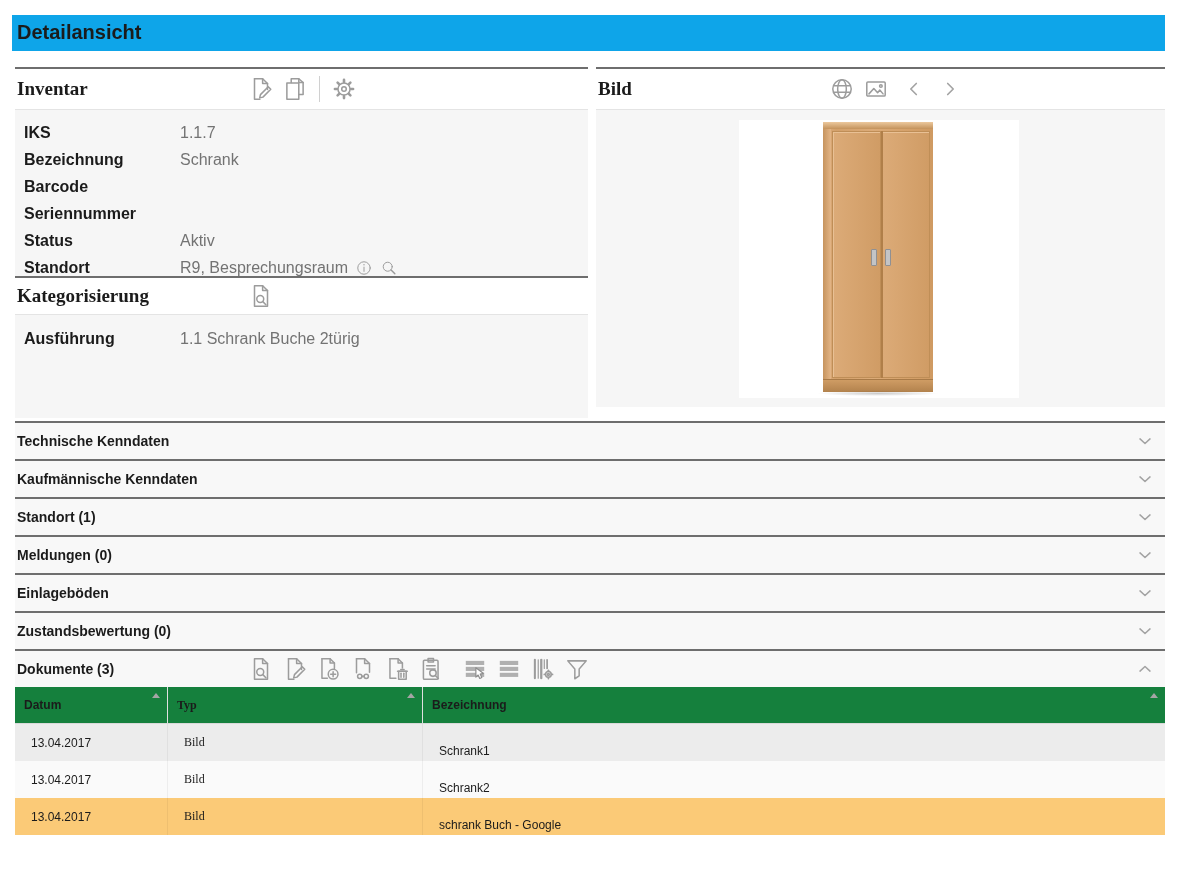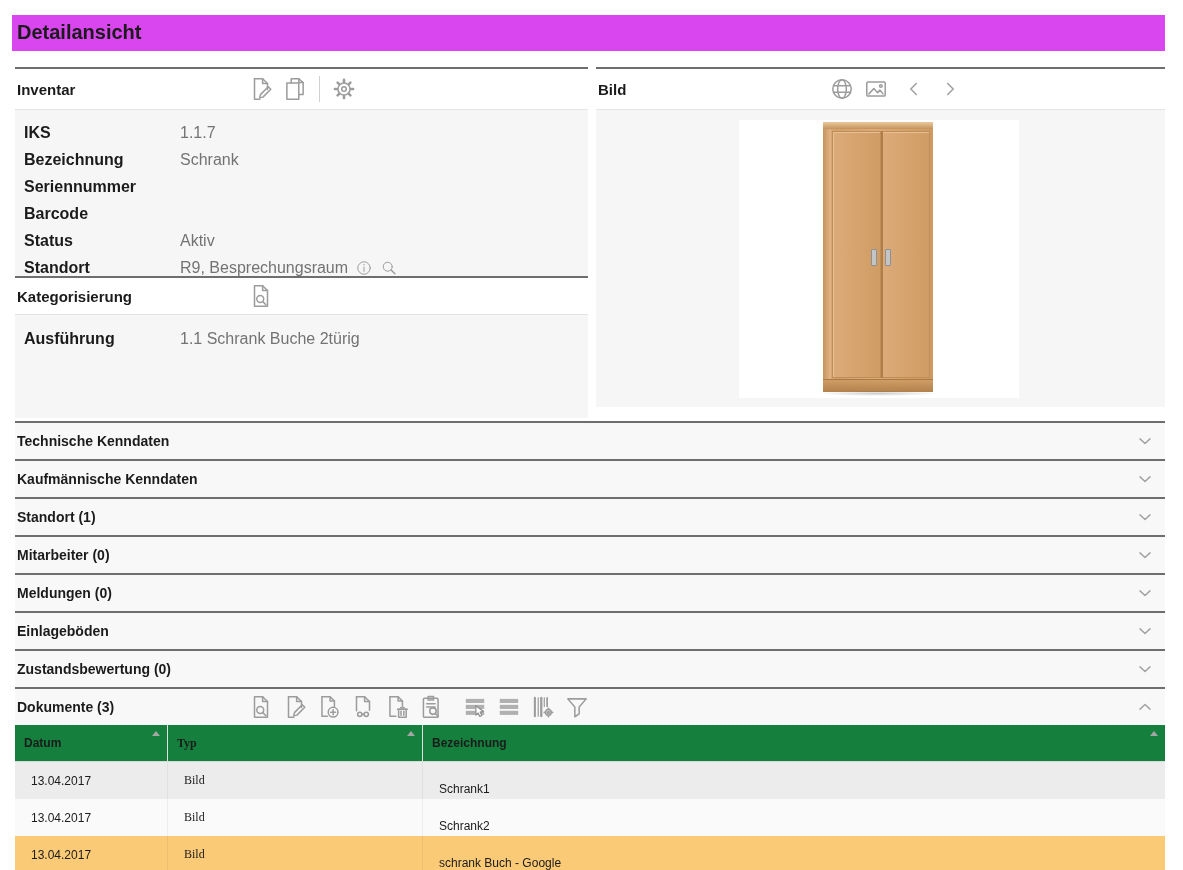--- a/index.html
+++ b/index.html
@@ -1,30 +1,30 @@
 <!DOCTYPE html>
 <html><head>
 <meta charset="utf-8">
 <style>
   html,body{margin:0;padding:0;background:#fff;}
   body{width:1183px;height:870px;font-family:"Liberation Sans",sans-serif;color:#1b1b1b;overflow:hidden;}
 
-  .title-bar{margin:15px 18px 0 12px;background:#d946ef;padding:6px 6px 7px 5px;
+  .title-bar{margin:15px 18px 0 12px;background:#0ea5e9;padding:6px 6px 7px 5px;
              font-size:20px;font-weight:bold;}
 
   .content{margin:0 18px 0 15px;}
   .panels{display:flex;gap:8px;margin-top:16px;}
   .col-left{width:573px;display:flex;flex-direction:column;}
   .col-right{flex:1;}
 
   .panel{border-top:2px solid #6e6e6e;}
   .panel-header{height:40px;background:#fff;border-bottom:1px solid #e4e4e4;
                 display:flex;align-items:center;position:relative;}
   .panel-header.slim{height:36px;}
-  .panel-title{font-size:15px;font-weight:bold;padding-left:2px;}
+  .panel-title{font-size:19px;font-weight:bold;padding-left:2px;font-family:Liberation Serif, serif;}
   .toolbar{position:absolute;left:233px;display:flex;align-items:center;gap:8px;}
   .icon-btn{display:flex;align-items:center;justify-content:center;cursor:pointer;background:none;border:none;padding:0;}
   .icon-btn svg{display:block;}
   .tb-sep{width:1px;height:26px;background:#d0d0d0;margin:0 3px;}
 
   svg.icon{stroke:#9c9c9c;fill:none;stroke-width:1.4;stroke-linecap:round;stroke-linejoin:round;}
   svg.icon-sm{stroke:#9a9a9a;fill:none;stroke-width:1.3;stroke-linecap:round;stroke-linejoin:round;}
   svg.chev{stroke:#a3a3a3;fill:none;stroke-width:1.8;stroke-linecap:round;stroke-linejoin:round;}
 
   .panel-body{background:#f6f6f6;}
@@ -253,25 +253,25 @@
         <div class="panel-body inventar-body">
           <div class="field-row">
             <span class="field-label">IKS</span>
             <span class="field-value">1.1.7</span>
           </div>
           <div class="field-row">
             <span class="field-label">Bezeichnung</span>
             <span class="field-value">Schrank</span>
           </div>
           <div class="field-row">
+            <span class="field-label">Barcode</span>
+            <span class="field-value"></span>
+          </div>
+          <div class="field-row">
             <span class="field-label">Seriennummer</span>
-            <span class="field-value"></span>
-          </div>
-          <div class="field-row">
-            <span class="field-label">Barcode</span>
             <span class="field-value"></span>
           </div>
           <div class="field-row">
             <span class="field-label">Status</span>
             <span class="field-value">Aktiv</span>
           </div>
           <div class="field-row">
             <span class="field-label">Standort</span>
             <span class="field-value">
               <span>R9, Besprechungsraum</span>
@@ -363,26 +363,20 @@
           <use href="#s-chev-down"></use>
         </svg>
     </div>
     <div class="acc-row">
       <span class="acc-label">Standort (1)</span>
       <svg class="chev" width="20" height="20">
           <use href="#s-chev-down"></use>
         </svg>
     </div>
     <div class="acc-row">
-      <span class="acc-label">Mitarbeiter (0)</span>
-      <svg class="chev" width="20" height="20">
-          <use href="#s-chev-down"></use>
-        </svg>
-    </div>
-    <div class="acc-row">
       <span class="acc-label">Meldungen (0)</span>
       <svg class="chev" width="20" height="20">
           <use href="#s-chev-down"></use>
         </svg>
     </div>
     <div class="acc-row">
       <span class="acc-label">Einlageböden</span>
       <svg class="chev" width="20" height="20">
           <use href="#s-chev-down"></use>
         </svg>

